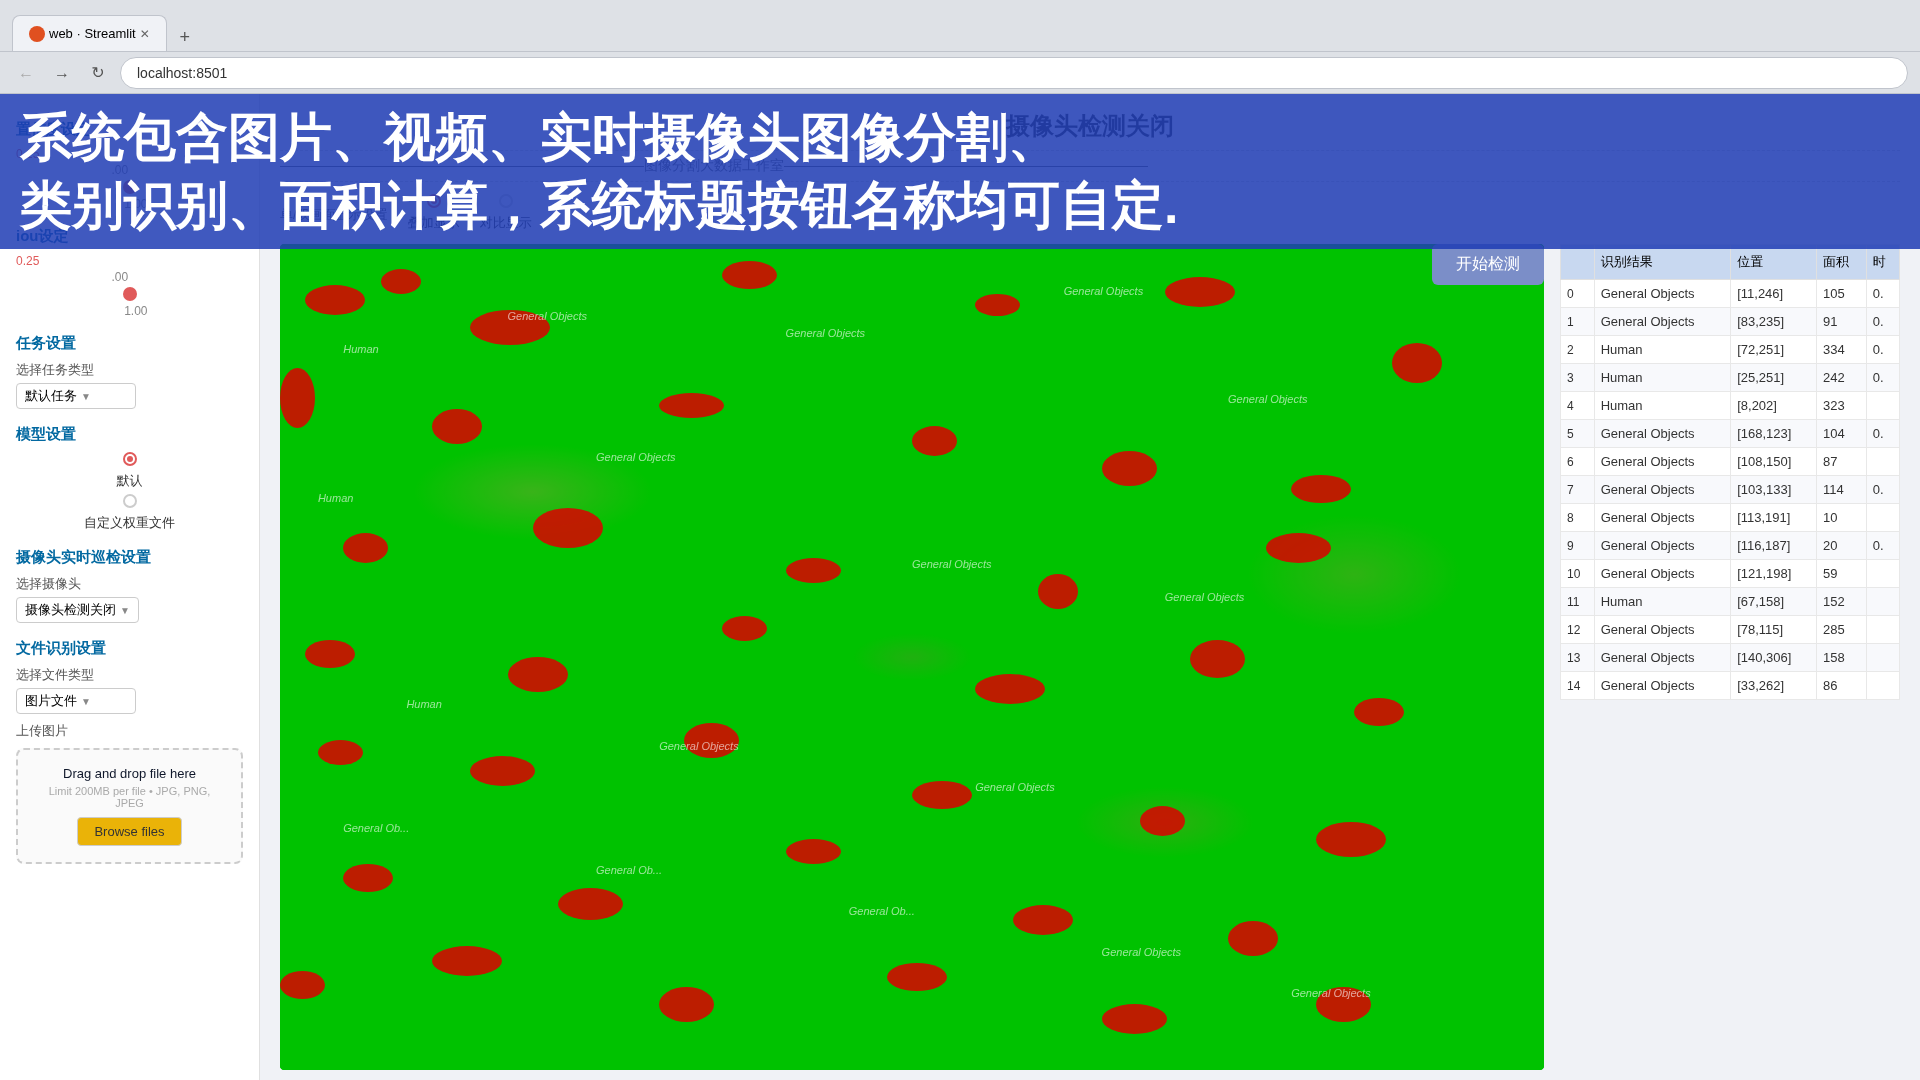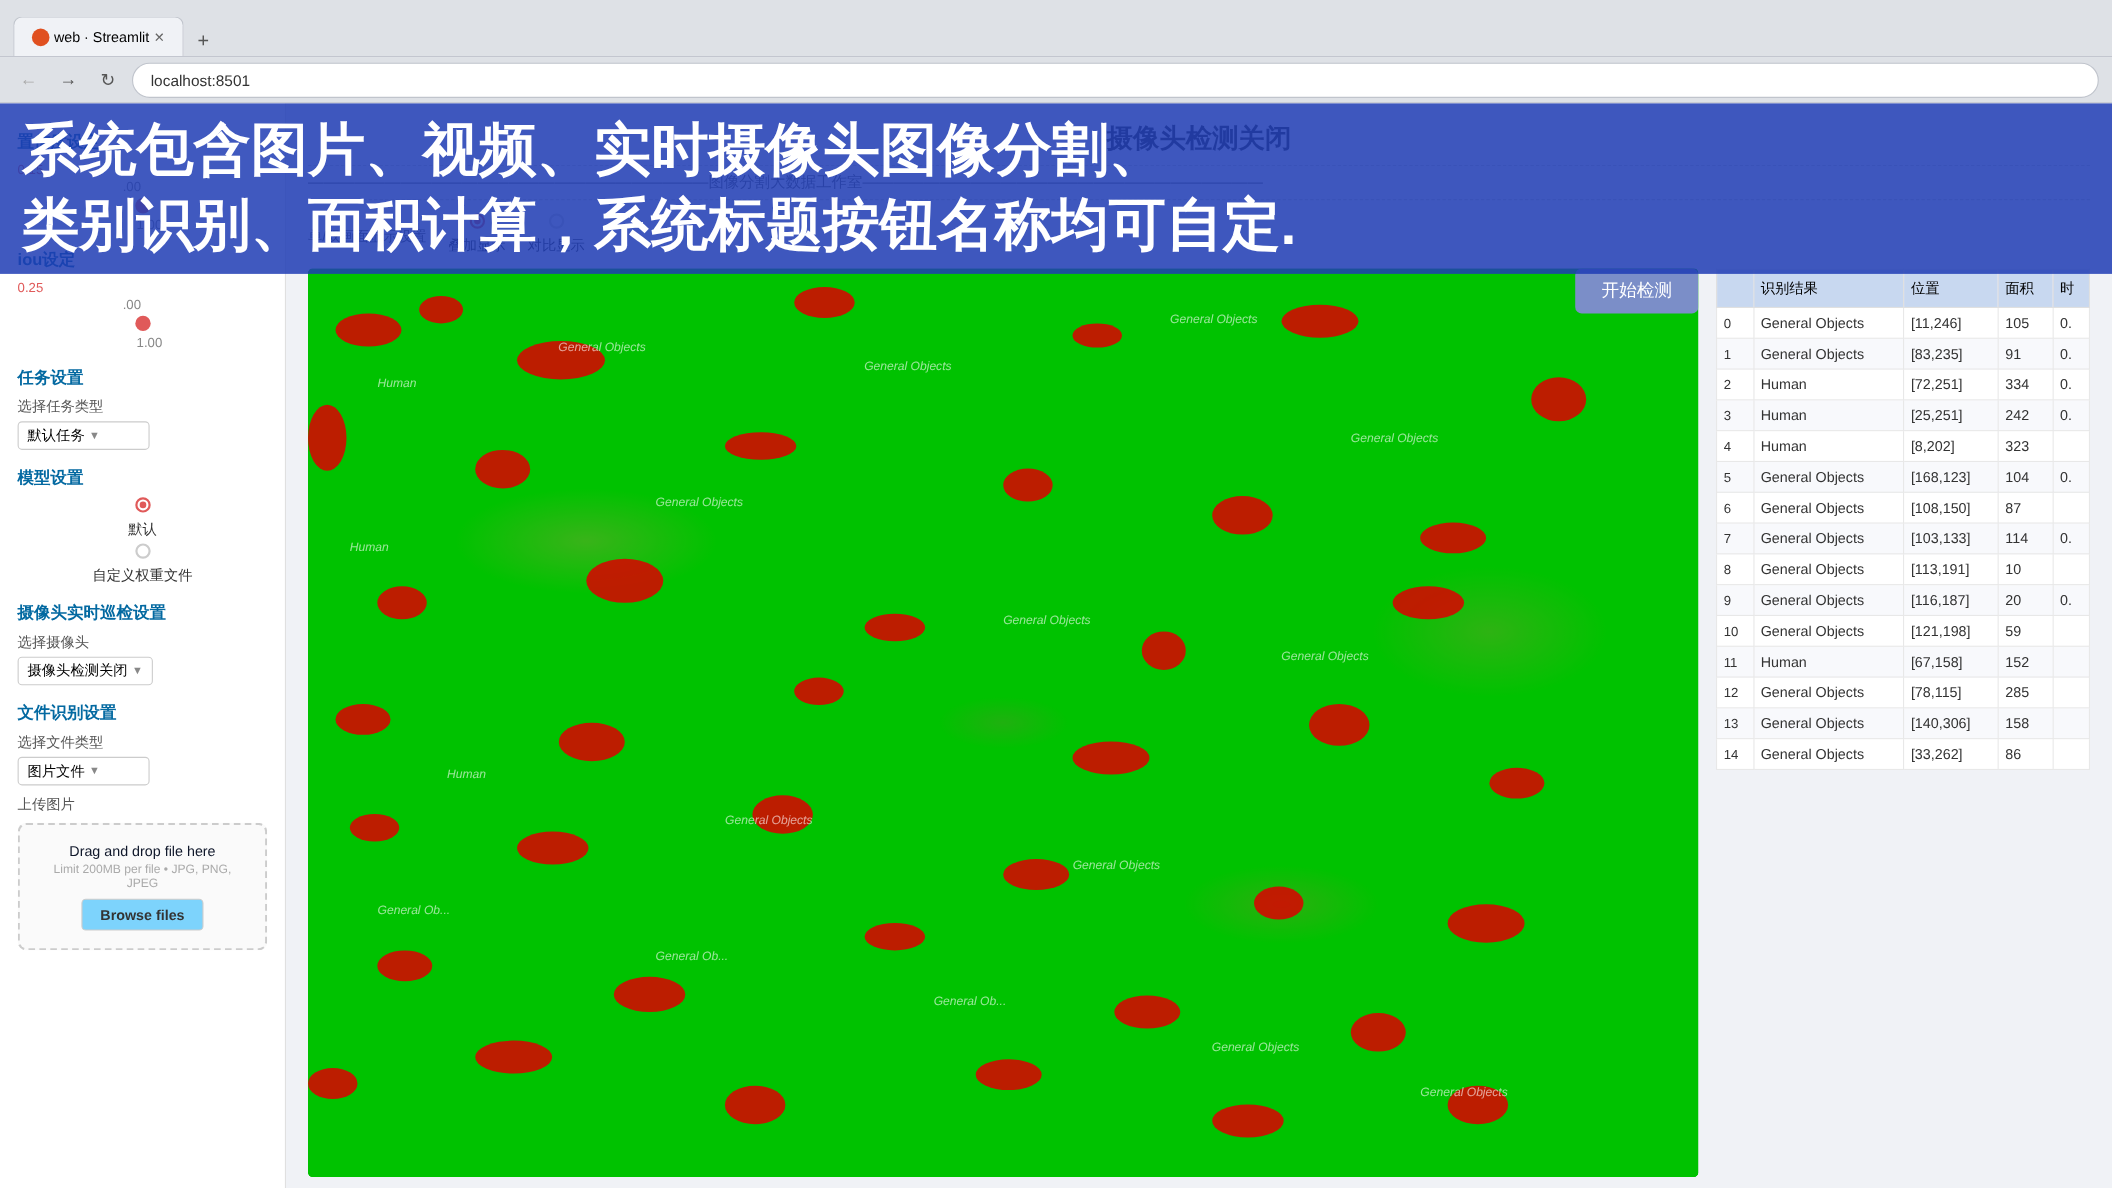--- a/index.html
+++ b/index.html
@@ -233,28 +233,27 @@
       font-size: 13px;
       color: #0f172a;
       margin-bottom: 4px;
     }
     .upload-zone-subtitle {
       font-size: 11px;
       color: #aaa;
       margin-bottom: 8px;
     }
     .browse-btn {
-      background: #7dd3fc;
+      background: #eab308;
       border: 1px solid #ccc;
       border-radius: 4px;
       padding: 6px 16px;
       font-size: 13px;
       cursor: pointer;
       color: #333;
-      font-weight: bold;
     }
 
     
     .main-content {
       flex: 1;
       display: flex;
       flex-direction: column;
       background: #f0f2f6;
       overflow: hidden;
     }

